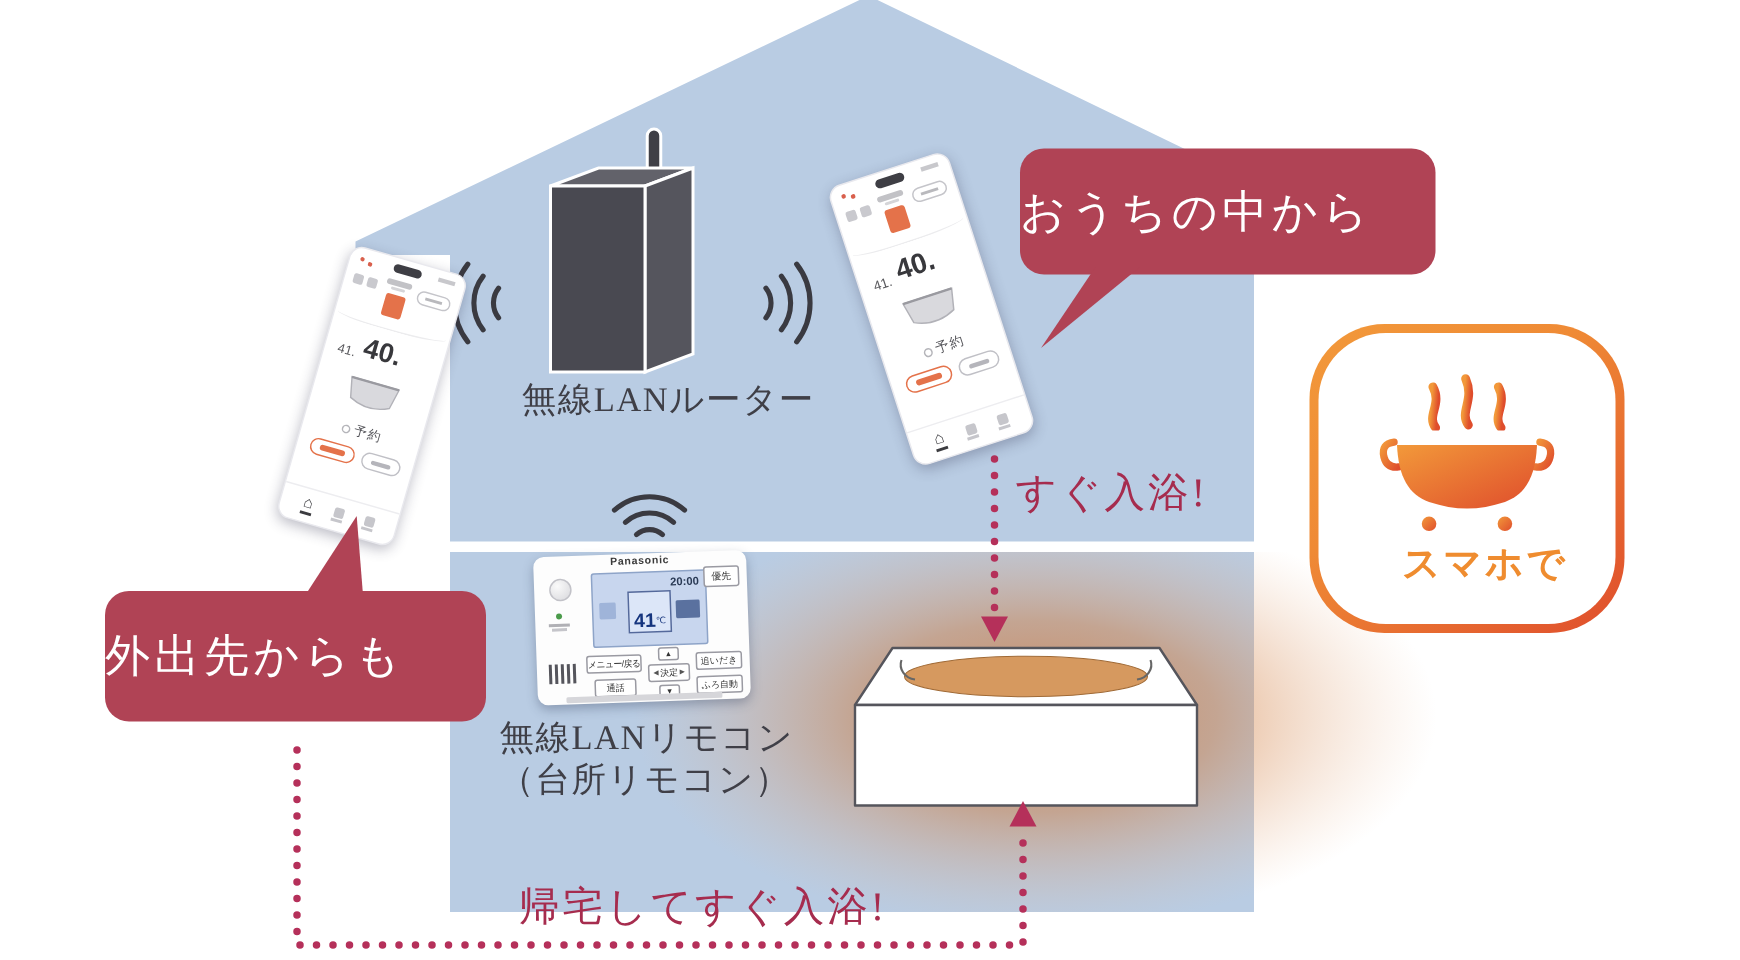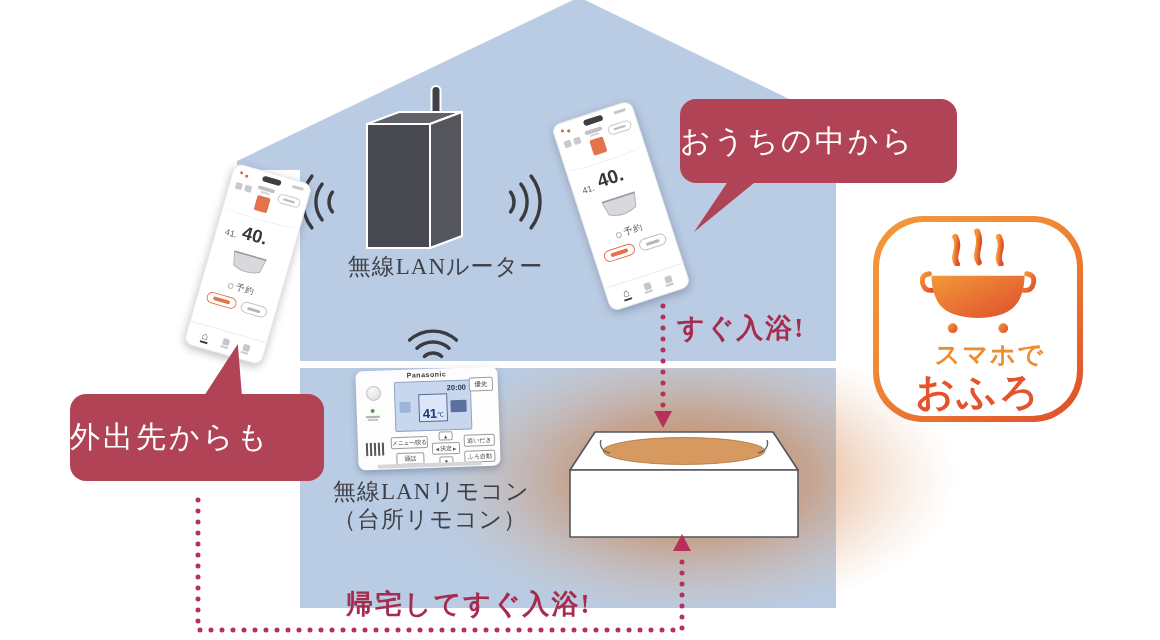--- a/index.html
+++ b/index.html
@@ -11,21 +11,21 @@
   html,body{background:#fff;}
   #stage{position:relative;width:1160px;height:640px;overflow:hidden;background:#fff;
          font-family:"Liberation Sans","DejaVu Sans",sans-serif;}
   #scene{position:absolute;left:0;top:0;}
 
   
   .serif{font-family:"Liberation Serif","DejaVu Serif",serif;}
   .lbl{position:absolute;color:var(--label-gray);}
   .lbl-router{left:338px;top:251px;width:215px;text-align:center;font-size:23px;letter-spacing:1px;}
   .lbl-remote{left:333px;top:478px;font-size:23px;line-height:28px;letter-spacing:1px;}
-  .msg{position:absolute;color:var(--message-red);font-weight:bold;font-size:27px;letter-spacing:2px;}
+  .msg{position:absolute;color:var(--message-red);font-weight:normal;font-size:27px;letter-spacing:2px;}
   .msg-sugu{left:677px;top:310px;}
   .msg-kitaku{left:306px;top:586px;margin-left:40px;}
 
   
   .callout{position:absolute;background:var(--callout-red);border-radius:16px;color:#fff;
            display:flex;align-items:center;font-size:30px;letter-spacing:3px;}
   .callout .tail{position:absolute;background:var(--callout-red);}
   .co-inside{left:680px;top:99px;width:277px;height:84px;}
   .co-inside .tail{left:14px;top:79px;width:66px;height:54px;
     clip-path:polygon(55% 0,100% 0,0% 100%);}
@@ -383,17 +383,16 @@
               <stop offset="1" stop-color="#df4d2c"></stop>
         </linearGradient>
           </defs>
         <path d="M16,8 q-9,1 -7,10 q2,8 10,7" fill="none" stroke="url(#og2)" stroke-width="5" stroke-linecap="round"></path>
         <path d="M116,8 q9,1 7,10 q-2,8 -10,7" fill="none" stroke="url(#og2)" stroke-width="5" stroke-linecap="round"></path>
         <path d="M18,10 L114,10 C113,32 106,44 92,49 C74,55 58,55 40,49 C26,44 19,32 18,10 Z" fill="url(#og2)"></path>
         <circle cx="40" cy="64" r="5" fill="url(#og2)"></circle>
         <circle cx="92" cy="64" r="5" fill="url(#og2)"></circle>
       </svg>
       <div class="t1">スマホで</div>
-      <div class="t2">おふろ</div>
     </div>
   </div>
 
 </div>
 
 </body></html>

